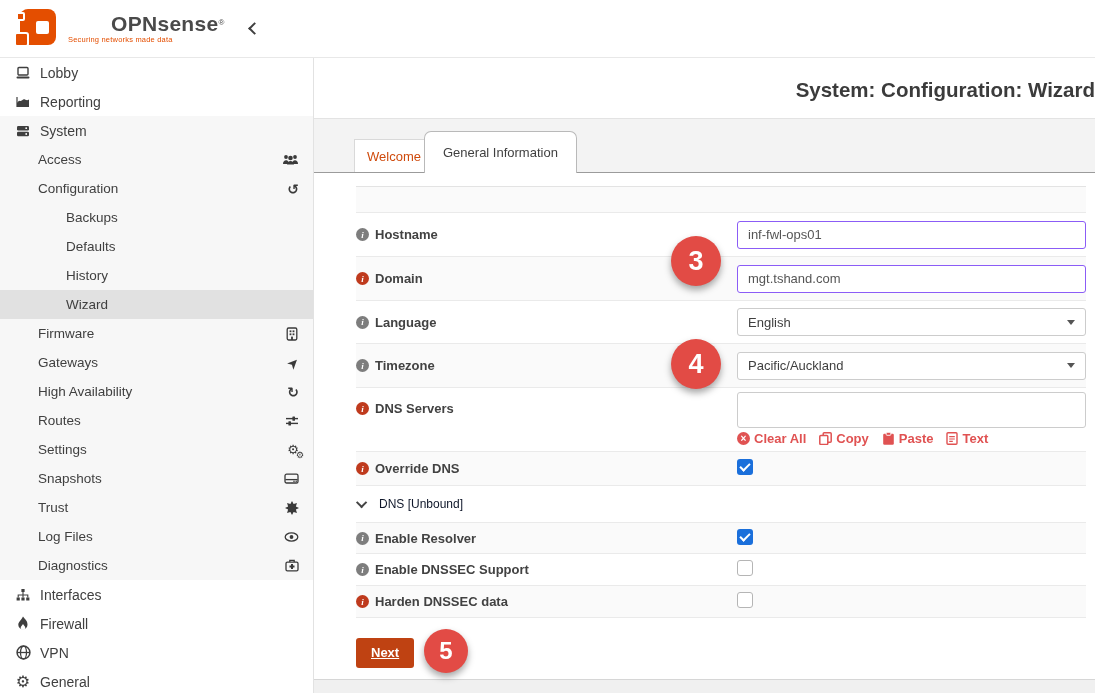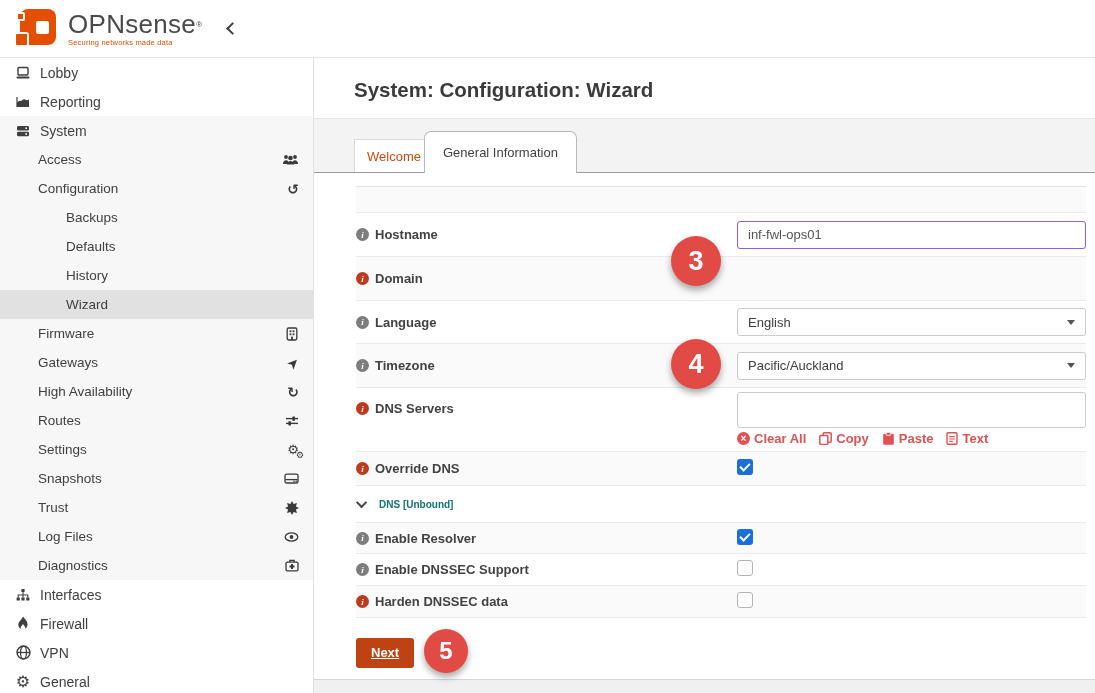--- a/index.html
+++ b/index.html
@@ -9,21 +9,21 @@
 
   
   .hdr { position:absolute; left:0; top:0; width:1095px; height:58px; background:#fff;
     border-bottom:1px solid #e8e8e8; display:flex; align-items:center; }
   .logo { position:relative; width:46px; height:46px; margin-left:14px; flex:0 0 auto; }
   .logo .big { position:absolute; left:6px; top:3px; width:36px; height:36px; background:#e44e00; border-radius:8px; }
   .logo .hole { position:absolute; left:22px; top:15px; width:13px; height:13px; background:#fff; border-radius:2px; }
   .logo .small { position:absolute; left:0; top:26px; width:15px; height:15px; background:#e44e00; border-radius:3px; border:2px solid #fff; }
   .logo .nub { position:absolute; left:2px; top:6px; width:9px; height:9px; background:#e44e00; border-radius:2px; border:2px solid #fff; }
   .brand { margin-left:8px; line-height:1; }
-  .brand .bname { font-size:26px; font-weight:normal; color:#4a4a4a; letter-spacing:.3px; }
+  .brand .bname { font-size:21px; font-weight:bold; color:#4a4a4a; letter-spacing:.3px;margin-left:43px; }
   .brand sup { font-size:8px; color:#4a4a4a; }
   .brand .tag { font-size:7.5px; color:#e44e00; margin-top:2px; letter-spacing:.2px; }
   .collapse { width:9px; height:9px; border-left:2px solid #3f3f3f; border-bottom:2px solid #3f3f3f;
     transform:rotate(45deg); margin-left:26px; cursor:pointer; }
 
   
   .sidebar { position:absolute; left:0; top:58px; width:314px; height:635px; background:#fff;
     border-right:1px solid #e2e2e2; font-size:14px; color:#404040; }
   .srow { display:flex; align-items:center; height:29px; cursor:pointer; }
   .srow .licon { width:18px; margin-left:14px; margin-right:8px; display:flex; justify-content:center; color:#3f3f3f; }
@@ -35,21 +35,21 @@
   .sysblock { background:#f7f7f7; }
   .srow.selected { background:#e1e1e1; }
   .gwrap { position:relative; display:inline-block; }
   .gwrap .gmain { font-size:13px; font-weight:bold; }
   .gwrap .gsub { position:absolute; right:-5px; bottom:-3px; font-size:9px; font-weight:bold; }
   .rot-45 { display:inline-block; transform:rotate(-45deg); }
 
   
   .main { position:absolute; left:314px; top:58px; width:781px; height:635px; background:#f3f3f3; }
   .titleblock { position:absolute; left:0; top:0; width:781px; height:61px; background:#fff;
-    border-bottom:1px solid #e3e3e3; }
+    border-bottom:1px solid #e3e3e3;text-align:right; }
   .titleblock h1 { margin:20px 0 0 40px; font-size:20.5px; font-weight:bold; color:#3b3b3b; }
   .tabzone { position:absolute; left:0; top:61px; width:781px; height:54px; background:#f3f3f3; }
   .tabzone::after { content:""; position:absolute; left:0; right:0; bottom:0; height:1px; background:#9b9b9b; }
   .tab { position:absolute; bottom:0; background:#fff; font-size:13px; cursor:pointer; }
   .tab.welcome { left:40px; padding:9px 12px; border:1px solid #d9d9d9; border-bottom:0; color:#cf4a0c; z-index:0; }
   .tab.active { left:110px; padding:13px 18px; border:1px solid #b9b9b9; border-bottom:0;
     border-radius:7px 7px 0 0; color:#3f3f3f; z-index:2; }
 
   .panel { position:absolute; left:0; top:115px; width:781px; height:506px; background:#fff; }
   .bstrip { position:absolute; left:0; bottom:0; width:781px; height:14px; background:#f0f0f0; border-top:1px solid #d6d6d6; }
@@ -81,21 +81,21 @@
 
   .cb { width:16px; height:16px; border-radius:3px; cursor:pointer; position:relative; }
   .cb.on { background:#1a6fdb; }
   .cb.on::after { content:""; position:absolute; left:5px; top:2px; width:4px; height:8px;
     border-right:2px solid #fff; border-bottom:2px solid #fff; transform:rotate(45deg); }
   .cb.off { background:#fff; border:1px solid #b5b5b5; }
 
   .secrow { display:flex; align-items:center; height:37px; border-bottom:1px solid #eaeaea; cursor:pointer; }
   .secchev { width:8px; height:8px; border-left:2px solid #444; border-bottom:2px solid #444;
     transform:rotate(-45deg) translateY(-2px); margin:0 12px 0 3px; }
-  .sectitle { font-size:10px; font-weight:bold; color:#0f766e; }
+  .sectitle { font-size:12px; font-weight:normal; color:#0f172a; }
 
   .nextbtn { display:inline-block; margin:20px 0 0 0; padding:0 15px; height:30px; line-height:30px;
     background:#bf4212; color:#fff; font-weight:bold; font-size:13px; border:0; border-radius:3px; cursor:pointer;
     font-family:inherit;text-decoration:underline; }
 
   
   .badge { position:absolute; border-radius:50%; background:#e24b45; color:#fff; font-weight:bold;
     display:flex; align-items:center; justify-content:center; box-shadow:0 4px 7px rgba(0,0,0,.35); z-index:5; }
   .b3 { left:671px; top:236px; width:50px; height:50px; font-size:27px; }
   .b4 { left:671px; top:339px; width:50px; height:50px; font-size:27px; }
@@ -323,20 +323,23 @@
           </div>
           <div class="ccell">
             <input class="tin" type="text" value="inf-fwl-ops01" style="">
           </div>
         </div>
 
         <div class="frow stripbg" style="height:44px;">
           <div class="lcell">
             <span class="info red">i</span>
             <span class="fname">Domain</span>
+          </div>
+          <div class="ccell">
+            <input class="tin" type="text" value="mgt.tshand.com" style="">
           </div>
         </div>
 
         <div class="frow" style="height:43px;">
           <div class="lcell">
             <span class="info">i</span>
             <span class="fname">Language</span>
           </div>
           <div class="ccell">
             <div class="sel">

